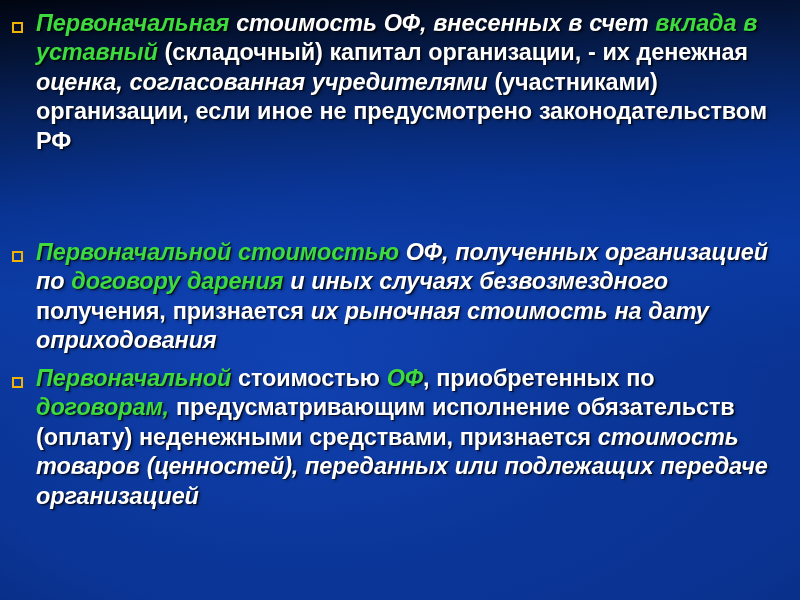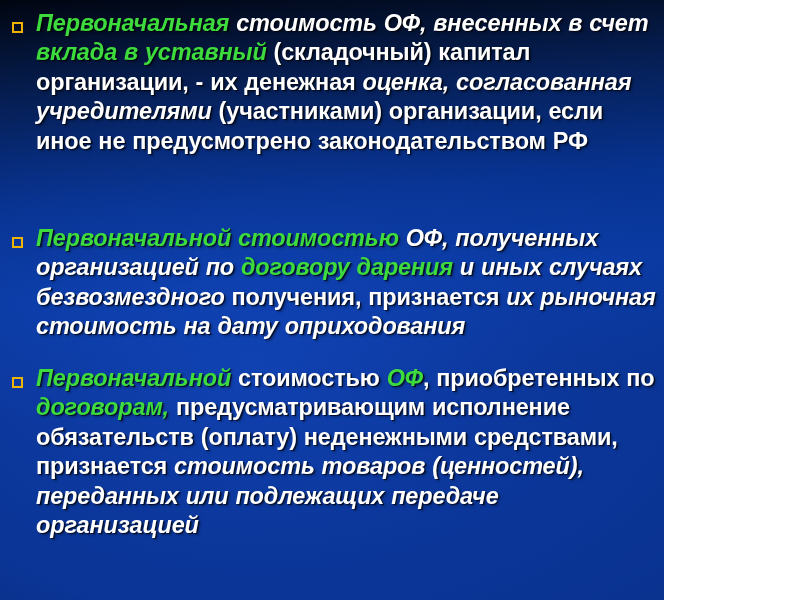--- a/index.html
+++ b/index.html
@@ -7,21 +7,21 @@
     padding: 0;
   }
   body {
     width: 800px;
     height: 600px;
     overflow: hidden;
     font-family: "Liberation Sans", "DejaVu Sans", sans-serif;
   }
   #slide {
     position: relative;
-    width: 664px;
+    width: 800px;
     height: 600px;
     overflow: hidden;
     background: #0a3494;
   }
   
   #bg-base {
     position: absolute;
     inset: 0;
     background: linear-gradient(176deg,
         #010511 0px,
@@ -91,21 +91,21 @@
   }
 
   .g  { color: #3ddb3d; }          
   .it { font-style: italic; }
   .up { font-style: normal; }
 
   
   #block-1 { top: 9px; }
   #block-1 .bullet-marker { top: 13px; }
 
-  #block-2 { top: 224px; }
+  #block-2 { top: 238px; }
   #block-2 .bullet-marker { top: 13px; }
 
   #block-3 { top: 364px; }
   #block-3 .bullet-marker { top: 13px; }
 </style>
 </head>
 <body>
 
 <div id="slide">
   <div id="bg-base"></div>

